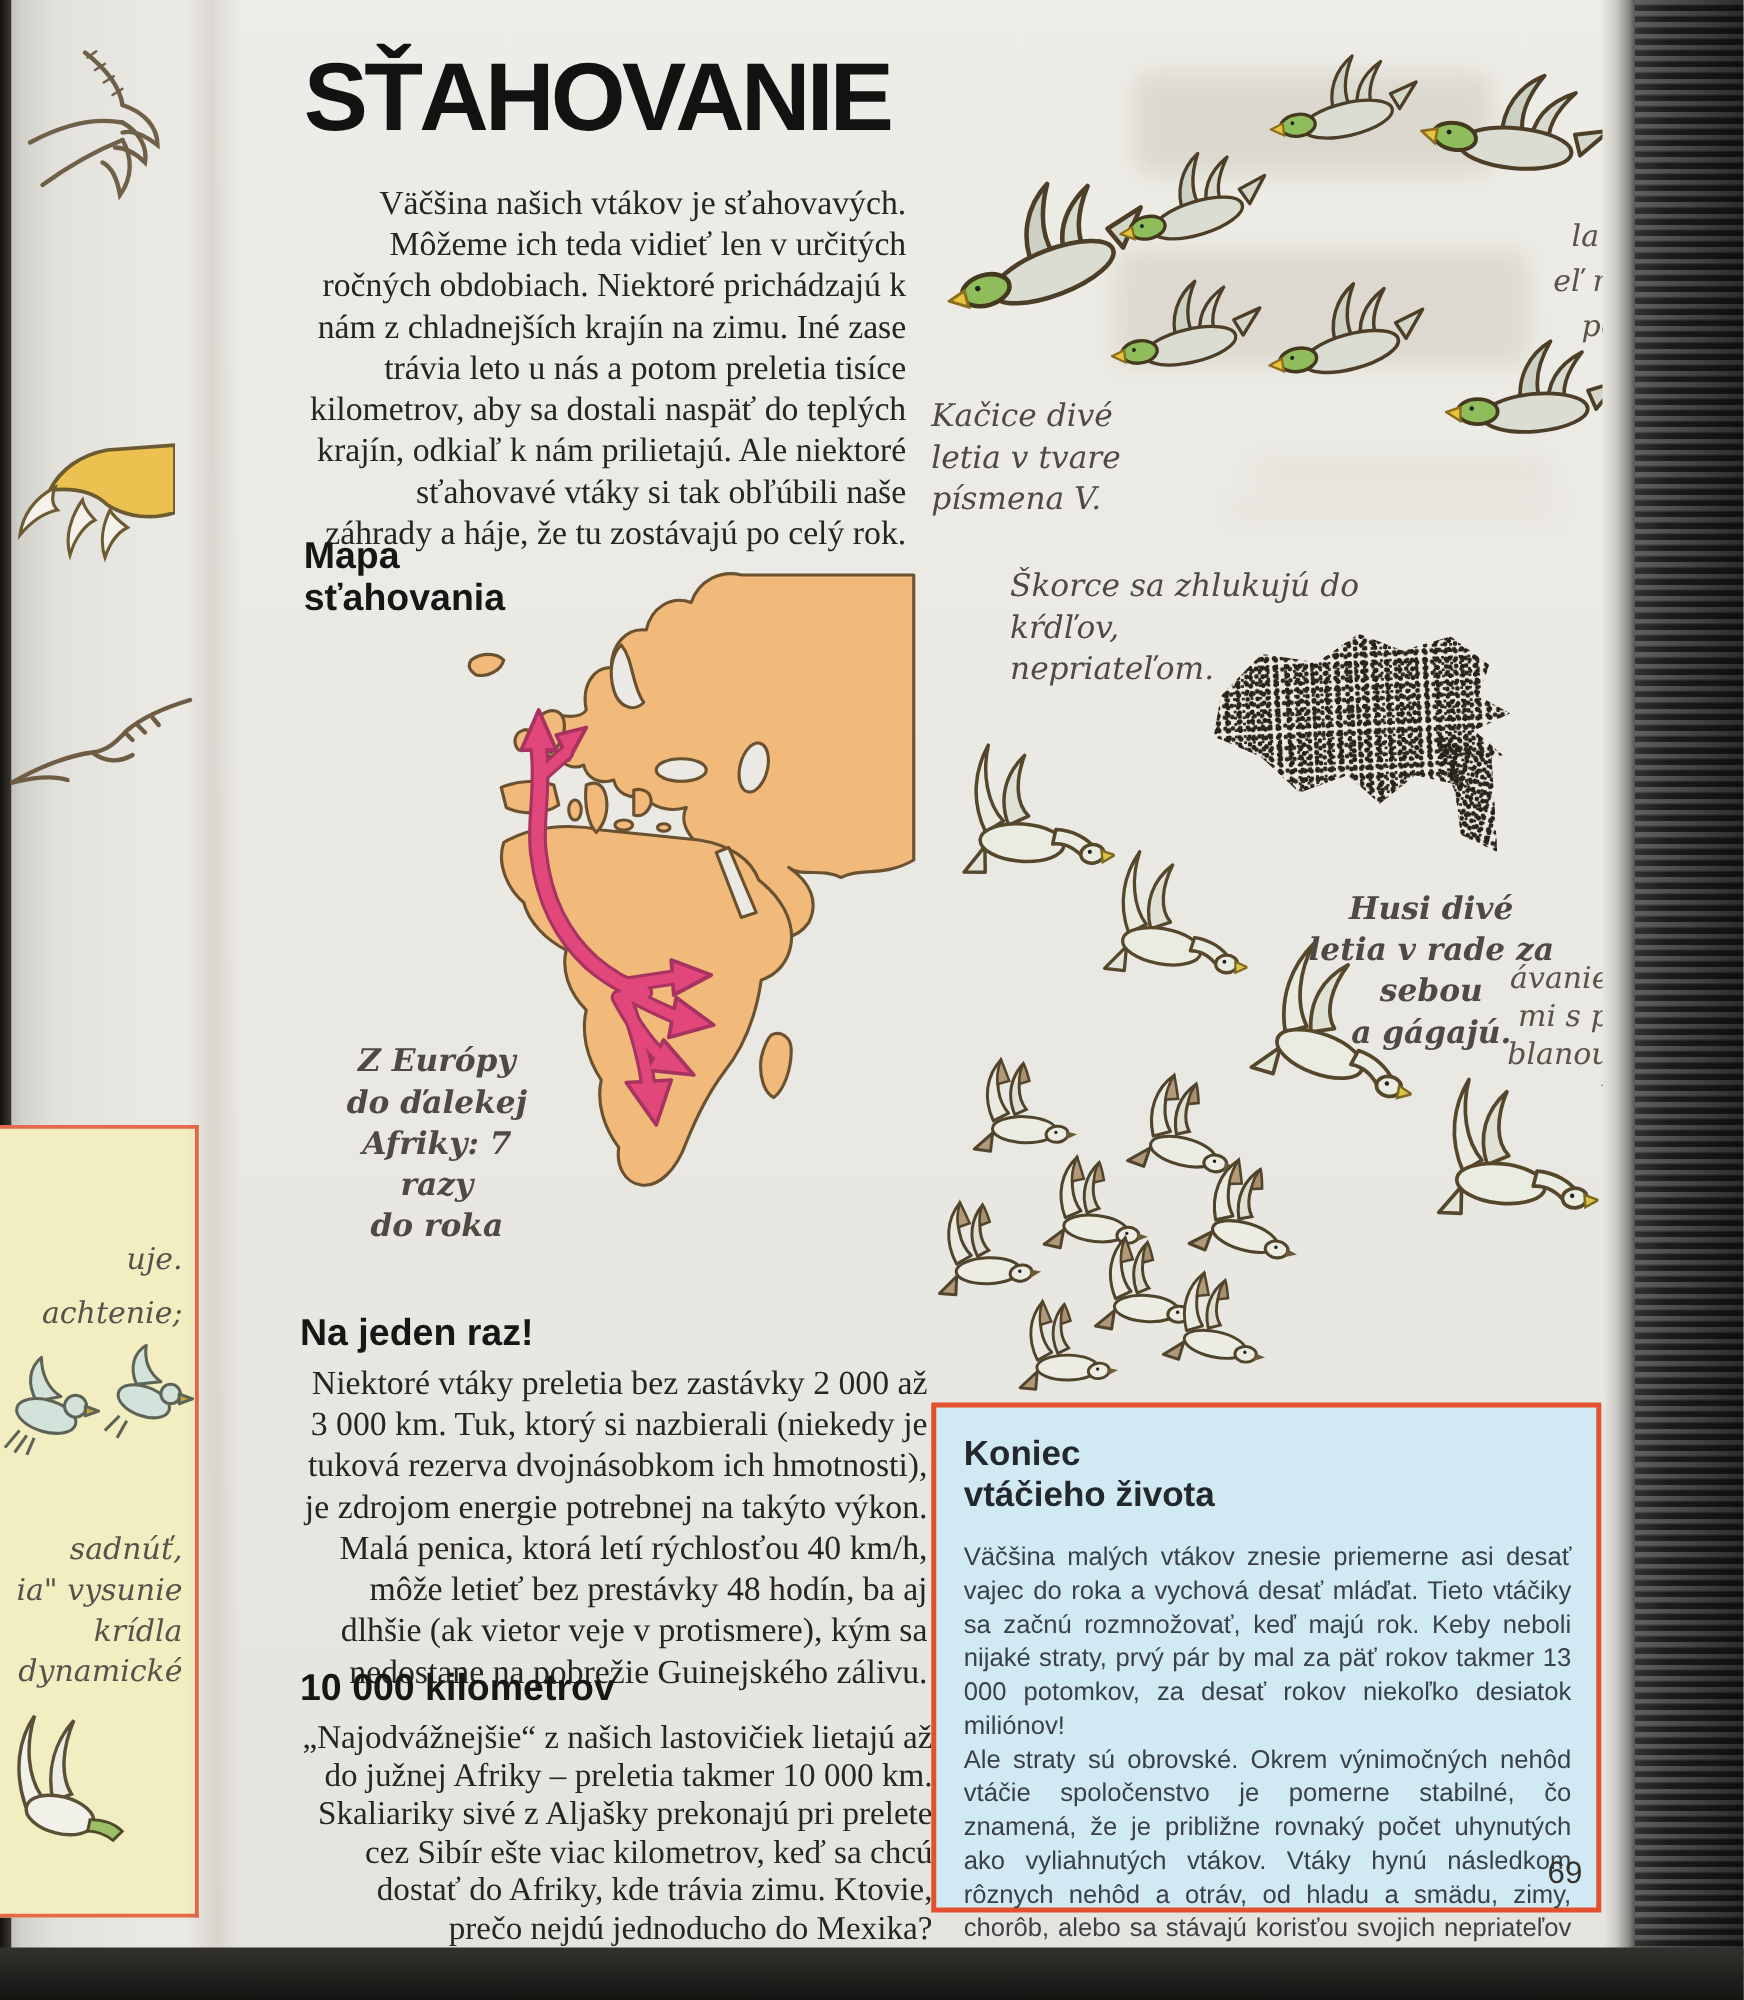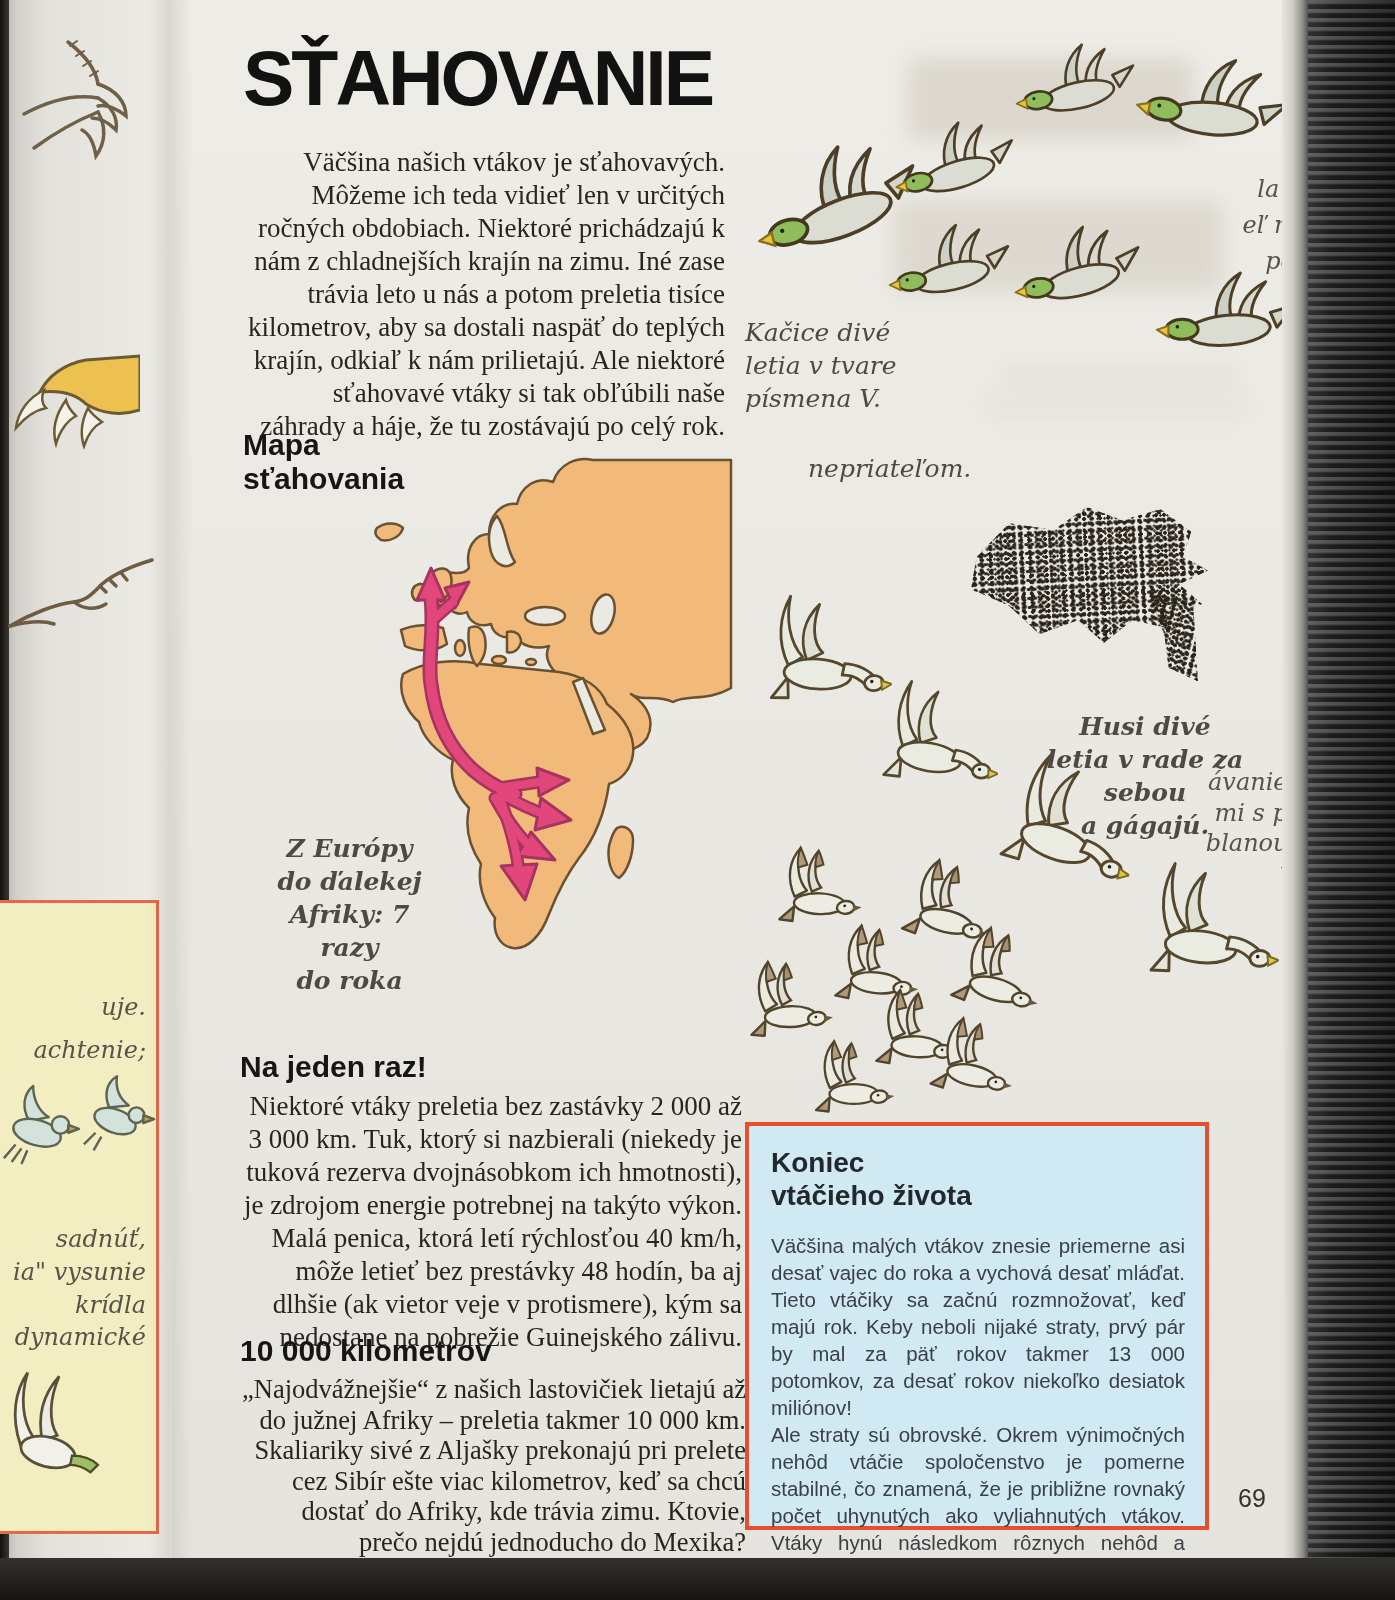--- a/index.html
+++ b/index.html
@@ -18,21 +18,21 @@
   .left-box{left:0;top:900px;width:156px;height:628px;background:#f3eec2;
     border:3px solid #e8684a;border-left:none;}
   .left-box .frag{right:10px;}
   
   .title{left:243px;top:34px;font-size:77px;font-weight:700;letter-spacing:-3px;color:#121212;white-space:nowrap;}
   .serif{font-family:"Liberation Serif",serif;color:#27251f;font-size:27px;line-height:33px;text-align:right;}
   .h2{font-weight:700;font-size:30px;color:#161616;line-height:34px;}
   .cap{font-family:"DejaVu Serif",serif;font-style:italic;color:#4e4a43;font-size:25px;line-height:33px;}
   .cap.center{text-align:center;font-weight:bold;}
   
-  .info-box{left:745px;top:1122px;width:464px;height:408px;background:#d0e9f3;
+  .info-box{left:745px;top:1122px;width:536px;height:408px;background:#d0e9f3;
     border:4px solid #e4502d;box-sizing:border-box;padding:20px 20px 0 22px;}
   .info-box .bh{font-weight:700;font-size:28px;line-height:33px;color:#22282c;}
   .info-body{font-size:20.5px;line-height:27px;color:#3a4146;text-align:justify;margin-top:20px;}
   .pagenum{left:1238px;top:1484px;font-size:25px;color:#33312c;}
   
   .ghost{position:absolute;background:#cbc5b8;filter:blur(10px);border-radius:10px;}
   
   .flock{background-image:
       radial-gradient(circle,#282219 34%,transparent 42%),
       radial-gradient(circle,#2e2820 30%,transparent 38%),
@@ -264,20 +264,21 @@
   </svg>
 
   <div class="abs cap center" style="left:262px;top:832px;width:175px">
     <div>Z Európy</div>
     <div>do ďalekej</div>
     <div>Afriky: 7 razy</div>
     <div>do roka</div>
   </div>
 
   <div class="abs cap" style="left:808px;top:452px;width:300px">
+    <div>Škorce sa zhlukujú do kŕdľov,</div>
     <div>nepriateľom.</div>
   </div>
   <div class="abs flock flock-main"></div>
   <div class="abs flock flock-tail"></div>
 
   <svg class="abs" style="left:748px;top:588px;transform:rotate(-6deg)" width="140" height="126" viewBox="0 0 150 135">
       <use href="#goose"></use>
     </svg>
   <svg class="abs" style="left:866px;top:676px" width="132" height="119" viewBox="0 0 150 135">
       <use href="#goose"></use>

